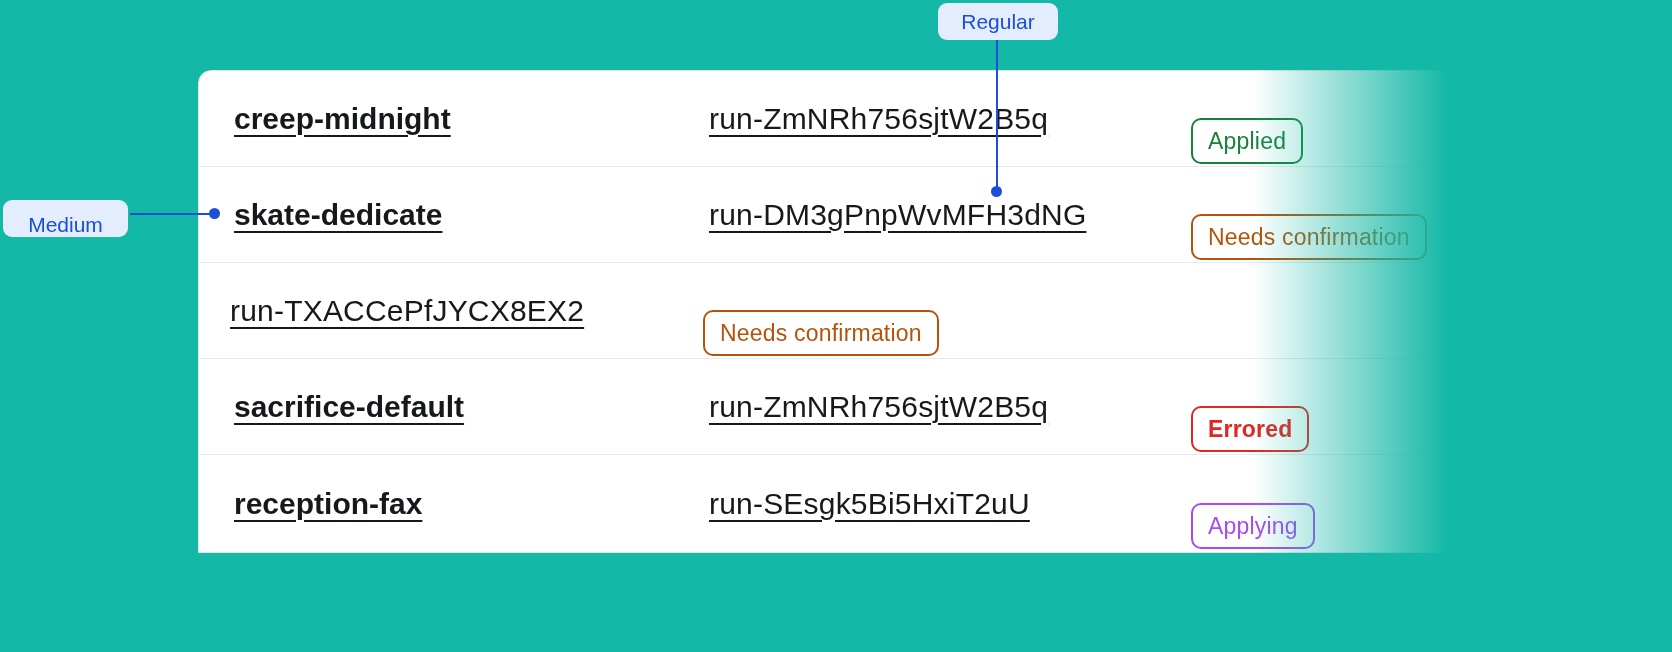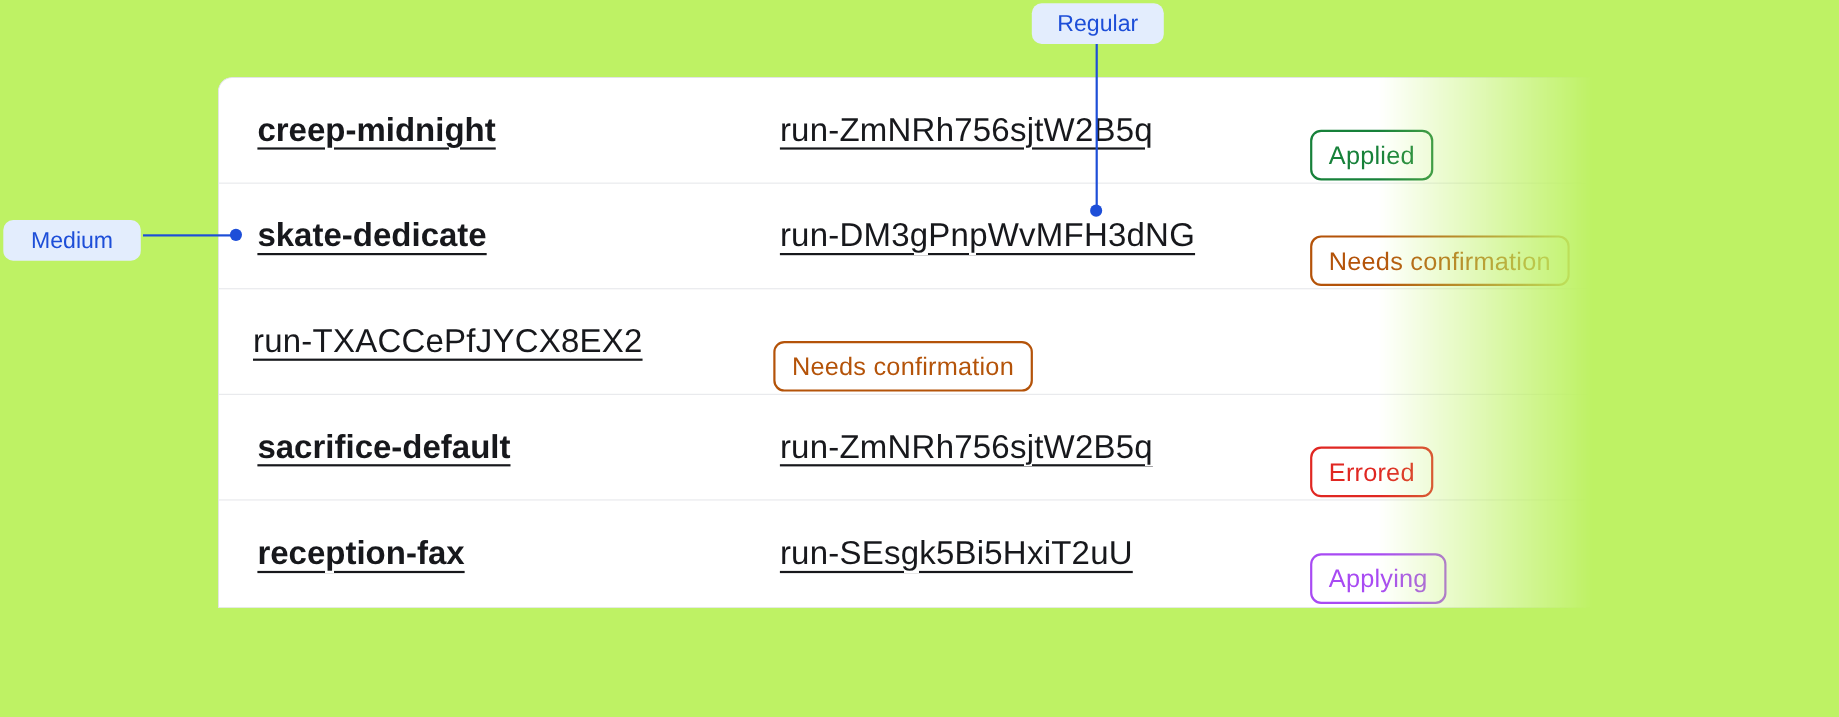--- a/index.html
+++ b/index.html
@@ -4,21 +4,21 @@
 <style>
   * { margin: 0; padding: 0; box-sizing: border-box; }
   html, body { background: #ffffff; }
   body { font-family: "Liberation Sans", sans-serif; }
 
   .canvas {
     position: relative;
     width: 1672px;
     height: 652px;
     overflow: hidden;
-    background: #bef264;
+    background: #14b8a6;
   }
 
   
   .spec-table {
     position: absolute;
     left: 198px;
     top: 70px;
     width: 1262px;
     border: 1px solid #e2e3e7;
     border-radius: 13px 13px 0 0;
@@ -97,21 +97,21 @@
     justify-content: center;
     height: 37px;
     border-radius: 9px;
     background: #e3edfd;
     color: #1d4ed8;
     font-size: 21px;
     font-weight: 500;
     z-index: 6;
   }
   .pill-regular { left: 938px; top: 3px;  width: 120px; }
-  .pill-medium  { left: 3px;   top: 200px; width: 125px; }
+  .pill-medium  { left: 3px;   top: 200px; width: 125px; align-items: flex-end; }
 
   .ann-line { position: absolute; background: #1d4ed8; z-index: 6; }
   .line-regular { left: 996px; top: 40px;  width: 2px;  height: 152px; }
   .line-medium  { left: 130px; top: 213px; width: 82px; height: 2px; }
 
   .ann-dot {
     position: absolute;
     width: 11px; height: 11px;
     border-radius: 50%;
     background: #1d4ed8;
@@ -174,21 +174,21 @@
     </div>
 
     <div class="grid-row trow">
       <div class="cell c1">
           <span class="res-link">sacrifice-default</span>
         </div>
       <div class="cell c2">
           <span class="id-link">run-ZmNRh756sjtW2B5q</span>
         </div>
       <div class="cell c3">
-          <span class="badge" style="color: rgb(224, 39, 34);">Errored</span>
+          <span class="badge" style="color: rgb(224, 39, 34); font-weight: bold;">Errored</span>
         </div>
     </div>
 
     <div class="grid-row trow">
       <div class="cell c1">
           <span class="res-link">reception-fax</span>
         </div>
       <div class="cell c2">
           <span class="id-link">run-SEsgk5Bi5HxiT2uU</span>
         </div>

